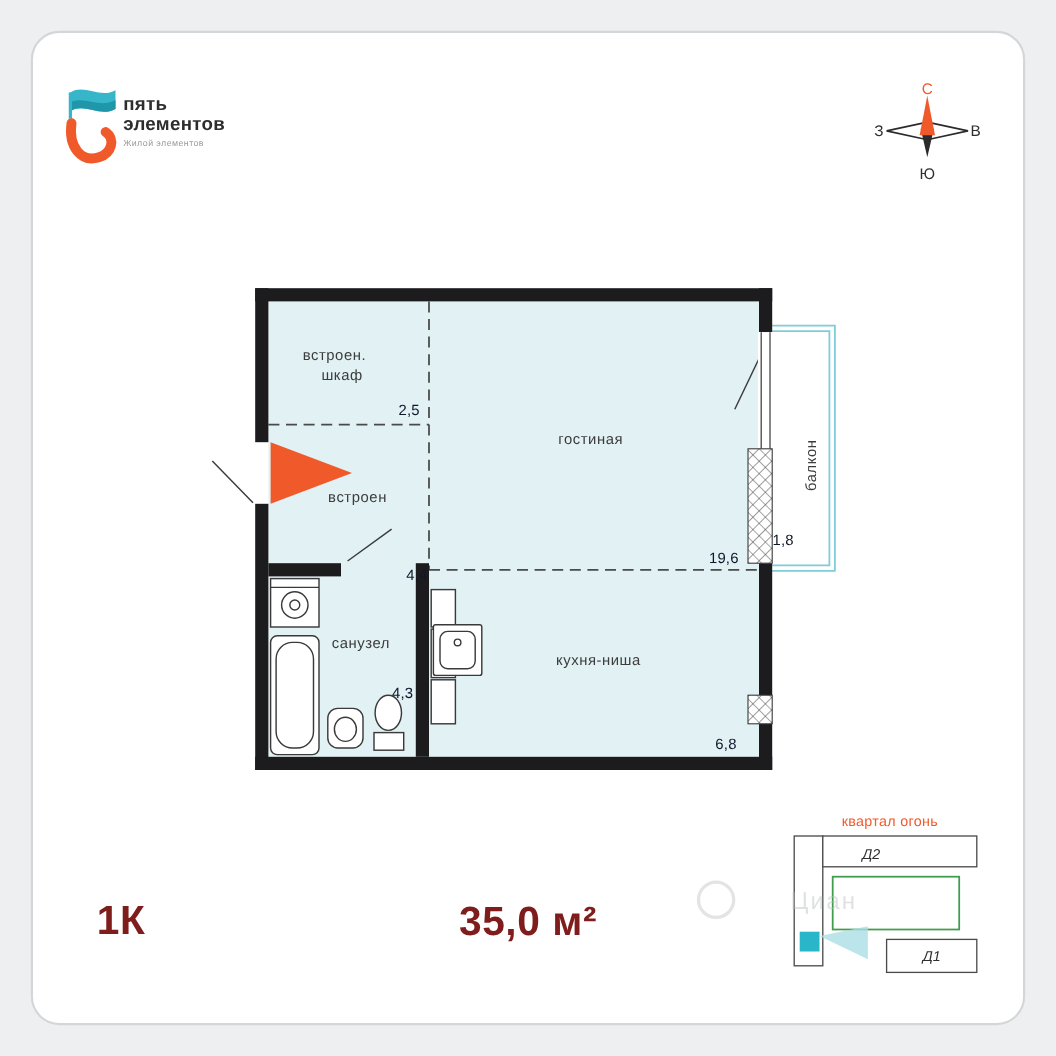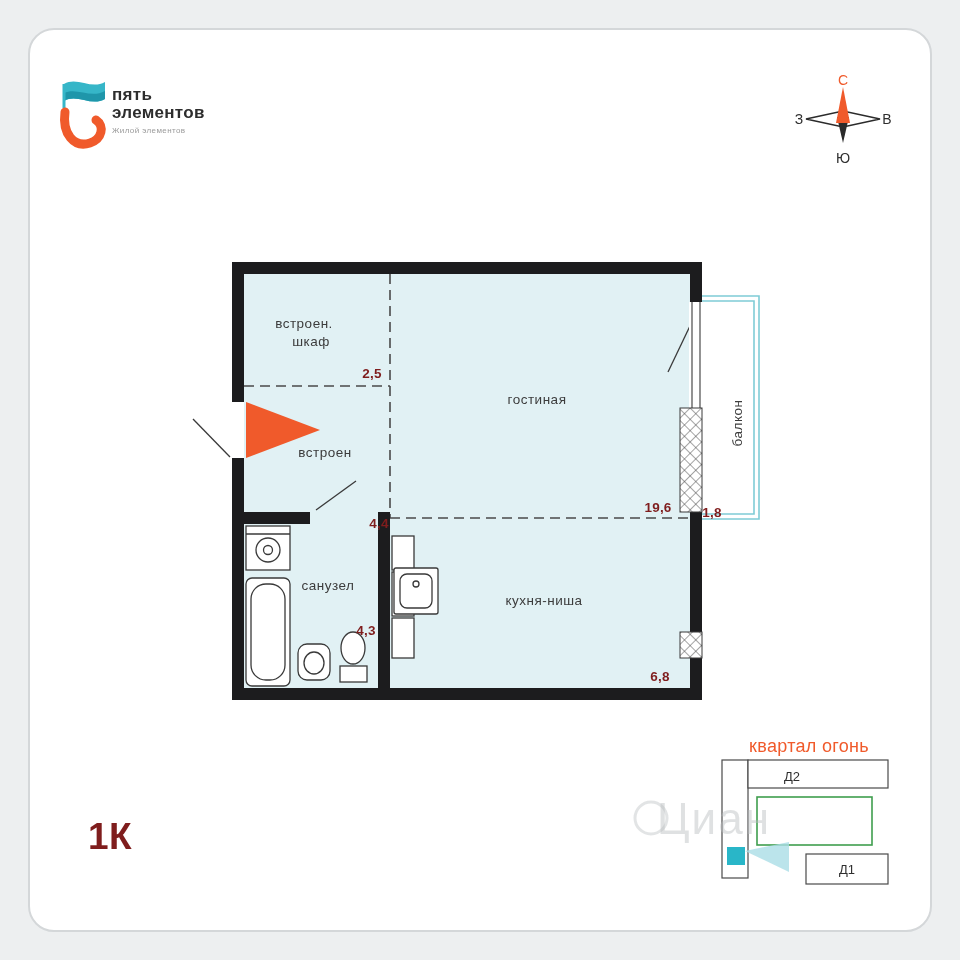--- a/index.html
+++ b/index.html
@@ -3,34 +3,34 @@
 <meta charset="utf-8">
 <style>
   html,body{margin:0;padding:0;background:#edeff0;}
   #stage{position:relative;width:960px;height:960px;background:#edeff0;overflow:hidden;
          font-family:"Liberation Sans","DejaVu Sans",sans-serif;}
   .card{position:absolute;left:28px;top:28px;width:900px;height:900px;background:#ffffff;
         border:2px solid #d4d7d9;border-radius:26px;}
   svg#gfx{position:absolute;left:0;top:0;}
   .lbl{position:absolute;transform:translate(-50%,-50%);font-size:13.5px;color:#3c3c3c;
        letter-spacing:.5px;white-space:nowrap;}
-  .lbl.area{color:#7f1d1d;letter-spacing:.2px;font-weight:bold;}
+  .lbl.area{color:#0f172a;letter-spacing:.2px;}
   .lbl.rot{transform:translate(-50%,-50%) rotate(-90deg);}
   .cl{position:absolute;transform:translate(-50%,-50%);font-size:14px;color:#2f2f2f;}
   .cl.north{color:#f05a2b;}
   .logo-text{position:absolute;left:112px;top:86px;}
   .logo-line{font-size:17px;font-weight:700;color:#2d2d2d;line-height:18px;letter-spacing:.3px;}
   .logo-sub{font-size:8px;color:#9a9a9a;margin-top:4px;letter-spacing:.4px;}
   .big{position:absolute;transform:translate(-50%,-50%);font-size:37px;font-weight:700;
        color:#7f1d1d;letter-spacing:.5px;white-space:nowrap;}
-  .sp-title{position:absolute;transform:translate(-50%,-50%);font-size:18px;color:#f05a2b;
+  .sp-title{position:absolute;transform:translate(-50%,-50%);font-size:13px;color:#f05a2b;
             white-space:nowrap;letter-spacing:.3px;}
-  .sp-b{position:absolute;transform:translate(-50%,-50%);font-size:13px;color:#2f2f2f;}
-  .watermark{position:absolute;transform:translate(-50%,-50%);font-size:44px;color:#b9bdbf;
-             opacity:.45;letter-spacing:2px;white-space:nowrap;}
+  .sp-b{position:absolute;transform:translate(-50%,-50%);font-size:13px;color:#2f2f2f;font-style:italic;}
+  .watermark{position:absolute;transform:translate(-50%,-50%);font-size:22px;color:#b9bdbf;
+             opacity:.45;letter-spacing:2px;white-space:nowrap;margin-left:35px;}
 </style>
 </head>
 <body>
 
 <div id="stage">
   <div class="card"></div>
 
   <svg id="gfx" width="960" height="960" viewBox="0 0 960 960">
     <defs>
       <pattern id="xh" width="8" height="8" patternUnits="userSpaceOnUse" patternTransform="rotate(45)">
@@ -155,21 +155,22 @@
   <div class="lbl" style="left:325px;top:452px">встроен</div>
   <div class="lbl area" style="left:379px;top:523px">4,4</div>
 
   <div class="lbl" style="left:328px;top:585px">санузел</div>
   <div class="lbl area" style="left:366px;top:630px">4,3</div>
 
   <div class="lbl" style="left:544px;top:600px">кухня-ниша</div>
   <div class="lbl area" style="left:660px;top:676px">6,8</div>
 
   <div class="lbl rot" style="left:737px;top:423px">балкон</div>
-  <div class="lbl area" style="left:712px;top:512px">1,8</div>
+  <div class="lbl area" style="left:712px;top:491px">1,8</div>
 
   <div class="big" style="left:110px;top:837px">1К</div>
+  <div class="big" style="left:480px;top:838px">35,0 м²</div>
 
   <div class="sp-title" style="left:809px;top:746px">квартал огонь</div>
   <div class="sp-b" style="left:792px;top:776px">Д2</div>
   <div class="sp-b" style="left:847px;top:869px">Д1</div>
   <div class="watermark" style="left:714px;top:819px">Циан</div>
 </div>
 
 </body></html>

